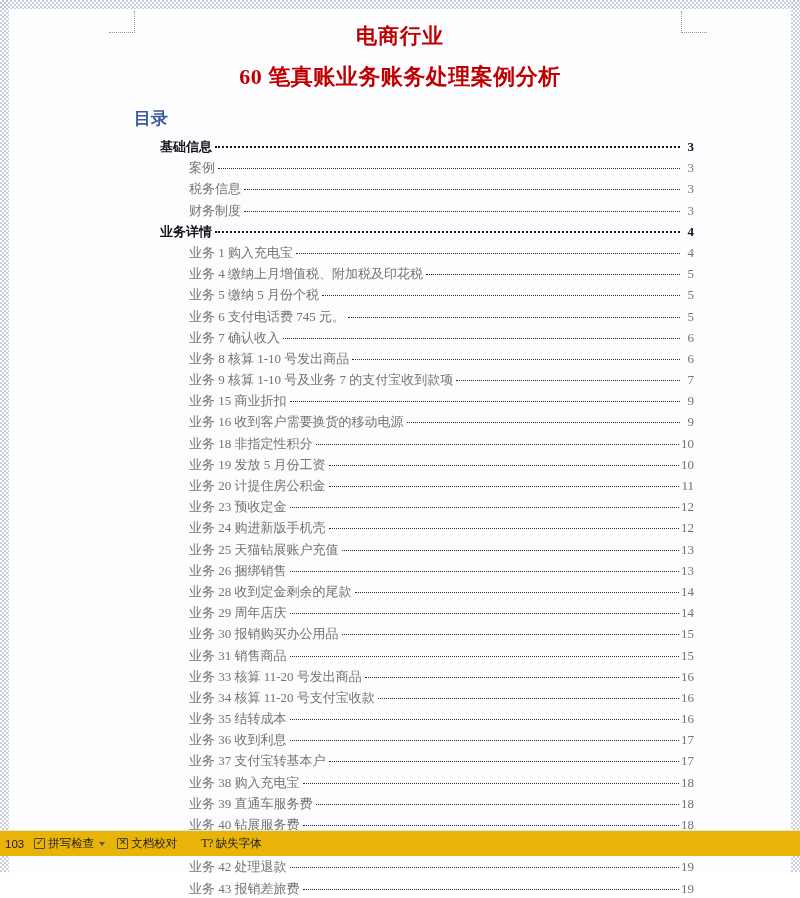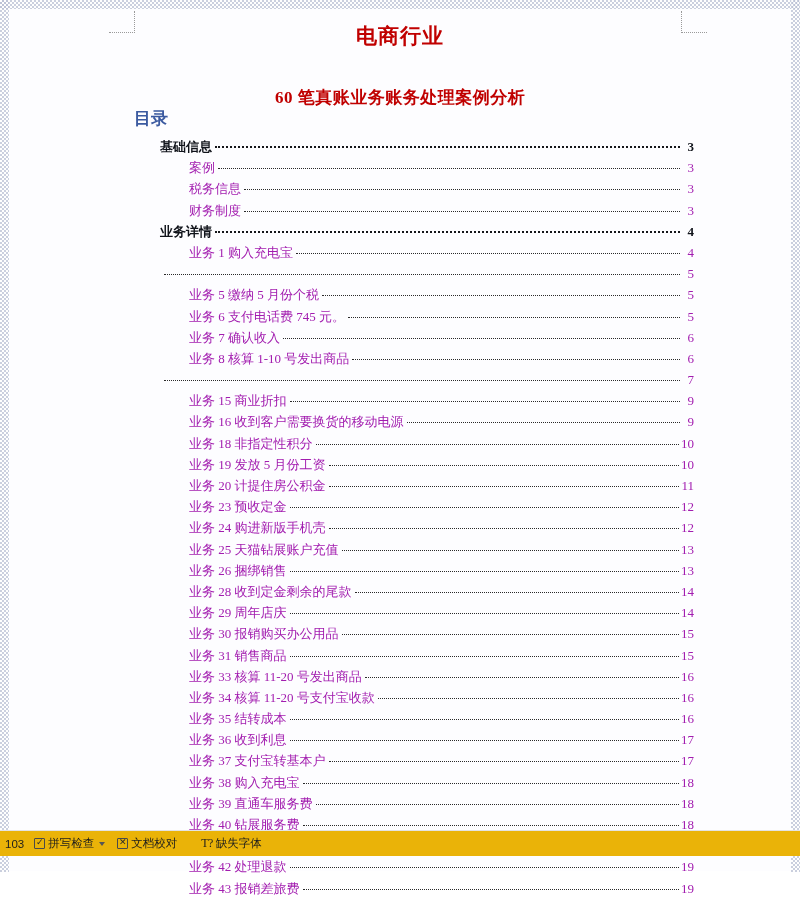--- a/index.html
+++ b/index.html
@@ -58,21 +58,21 @@
     color: #c00000;
     font-weight: bold;
     font-family: "Liberation Serif", "DejaVu Serif", serif;
   }
   .doc-title-1 {
     position: absolute; left: 0; right: 0; top: 13px;
     font-size: 21px; letter-spacing: 1px;
   }
   .doc-title-2 {
     position: absolute; left: 0; right: 0; top: 53px;
-    font-size: 17px; letter-spacing: .5px; margin-top: 24px;
+    font-size: 22px; letter-spacing: .5px;
   }
 
   .toc-heading {
     position: absolute;
     left: 125px; top: 98px;
     font-size: 17px;
     font-weight: bold;
     color: #3b5aa0;
     font-family: "Liberation Serif", "DejaVu Serif", serif;
   }
@@ -93,21 +93,21 @@
     color: #1a1a1a;
   }
   .toc-row.lvl1 {
     font-weight: bold;
     padding-left: 0px;
     color: #10131a;
   }
   .toc-row.lvl2 {
     font-weight: normal;
     padding-left: 29px;
-    color: #a21caf;
+    color: #737373;
   }
   .toc-label { flex: 0 0 auto; margin-left: 28px; }
   .toc-leader {
     flex: 1 1 auto;
     margin: 0 2px 0 3px;
     overflow: hidden;
     position: relative;
     height: 1em;
   }
   .toc-leader::after {
@@ -218,20 +218,21 @@
           <span class="toc-label">业务详情</span>
           <span class="toc-leader"></span>
           <span class="toc-page">4</span>
         </div>
         <div class="toc-row lvl2">
           <span class="toc-label">业务 1 购入充电宝</span>
           <span class="toc-leader"></span>
           <span class="toc-page">4</span>
         </div>
         <div class="toc-row lvl2">
+          <span class="toc-label">业务 4 缴纳上月增值税、附加税及印花税</span>
           <span class="toc-leader"></span>
           <span class="toc-page">5</span>
         </div>
         <div class="toc-row lvl2">
           <span class="toc-label">业务 5 缴纳 5 月份个税</span>
           <span class="toc-leader"></span>
           <span class="toc-page">5</span>
         </div>
         <div class="toc-row lvl2">
           <span class="toc-label">业务 6 支付电话费 745 元。</span>
@@ -242,20 +243,21 @@
           <span class="toc-label">业务 7 确认收入</span>
           <span class="toc-leader"></span>
           <span class="toc-page">6</span>
         </div>
         <div class="toc-row lvl2">
           <span class="toc-label">业务 8 核算 1-10 号发出商品</span>
           <span class="toc-leader"></span>
           <span class="toc-page">6</span>
         </div>
         <div class="toc-row lvl2">
+          <span class="toc-label">业务 9 核算 1-10 号及业务 7 的支付宝收到款项</span>
           <span class="toc-leader"></span>
           <span class="toc-page">7</span>
         </div>
         <div class="toc-row lvl2">
           <span class="toc-label">业务 15 商业折扣</span>
           <span class="toc-leader"></span>
           <span class="toc-page">9</span>
         </div>
         <div class="toc-row lvl2">
           <span class="toc-label">业务 16 收到客户需要换货的移动电源</span>

